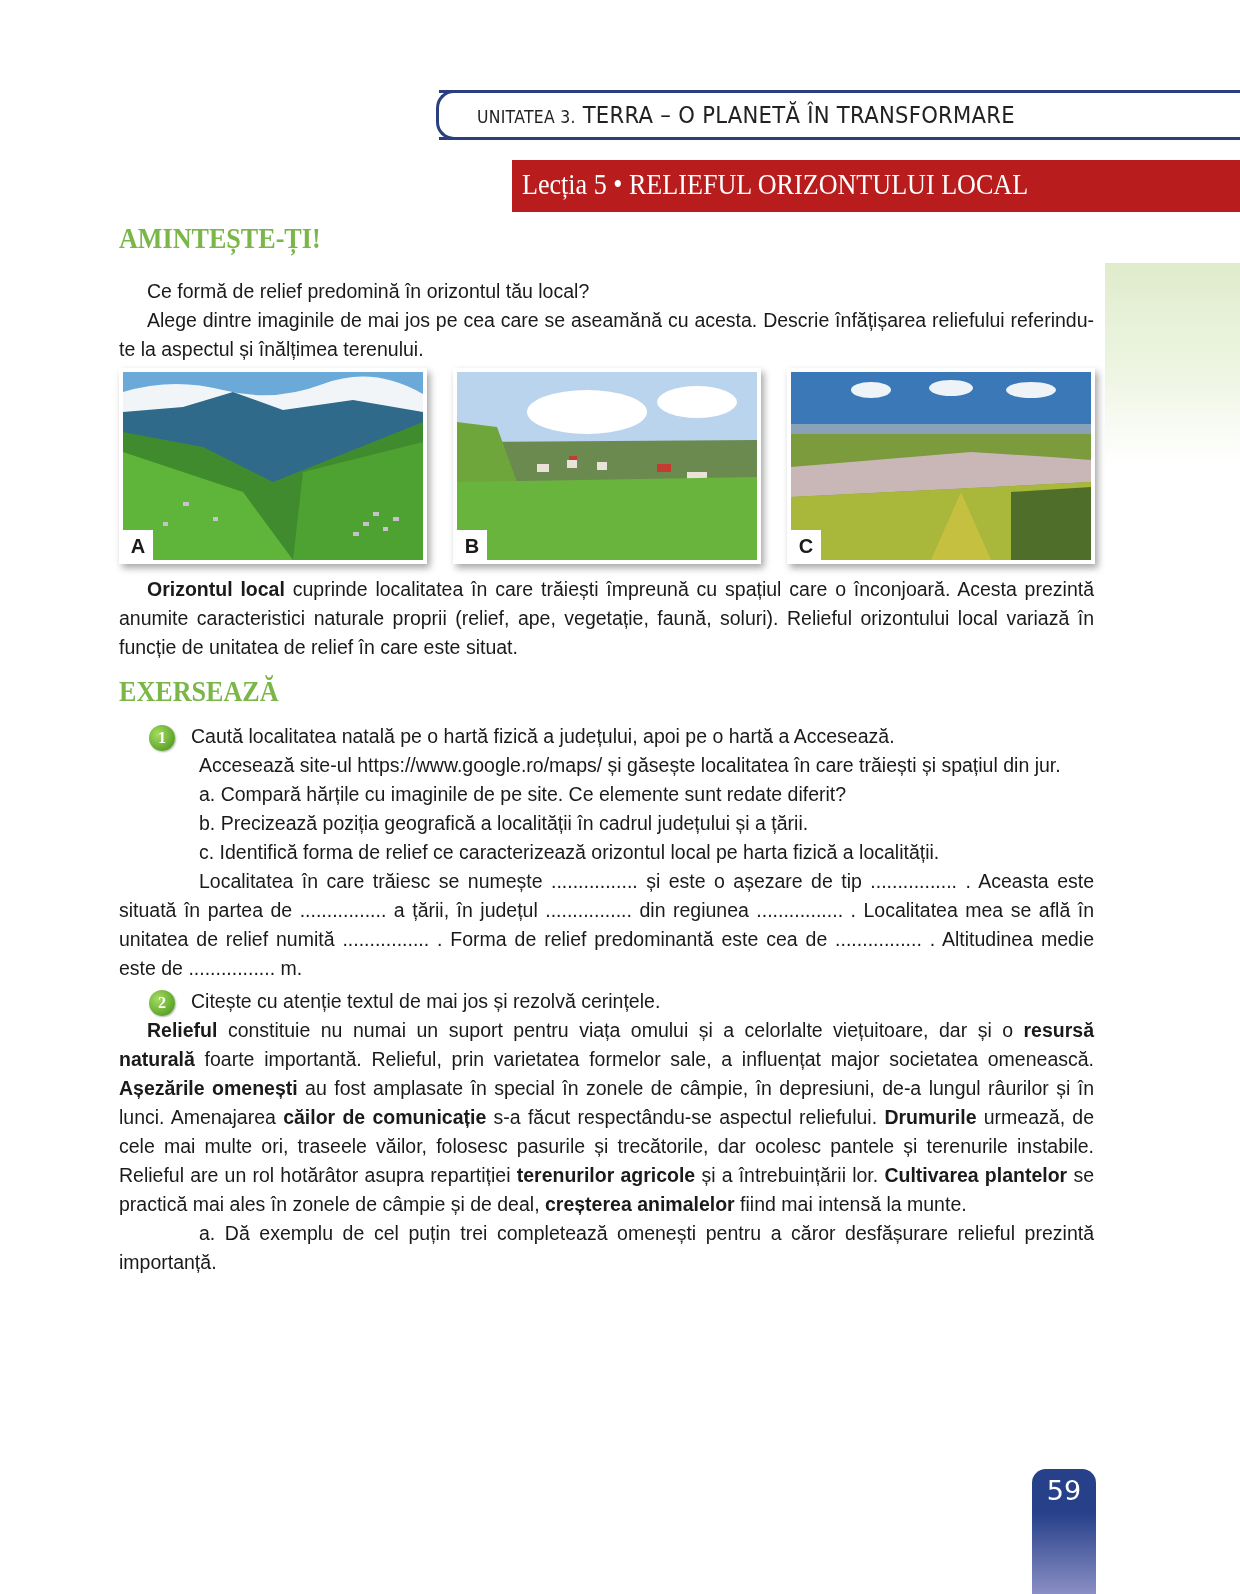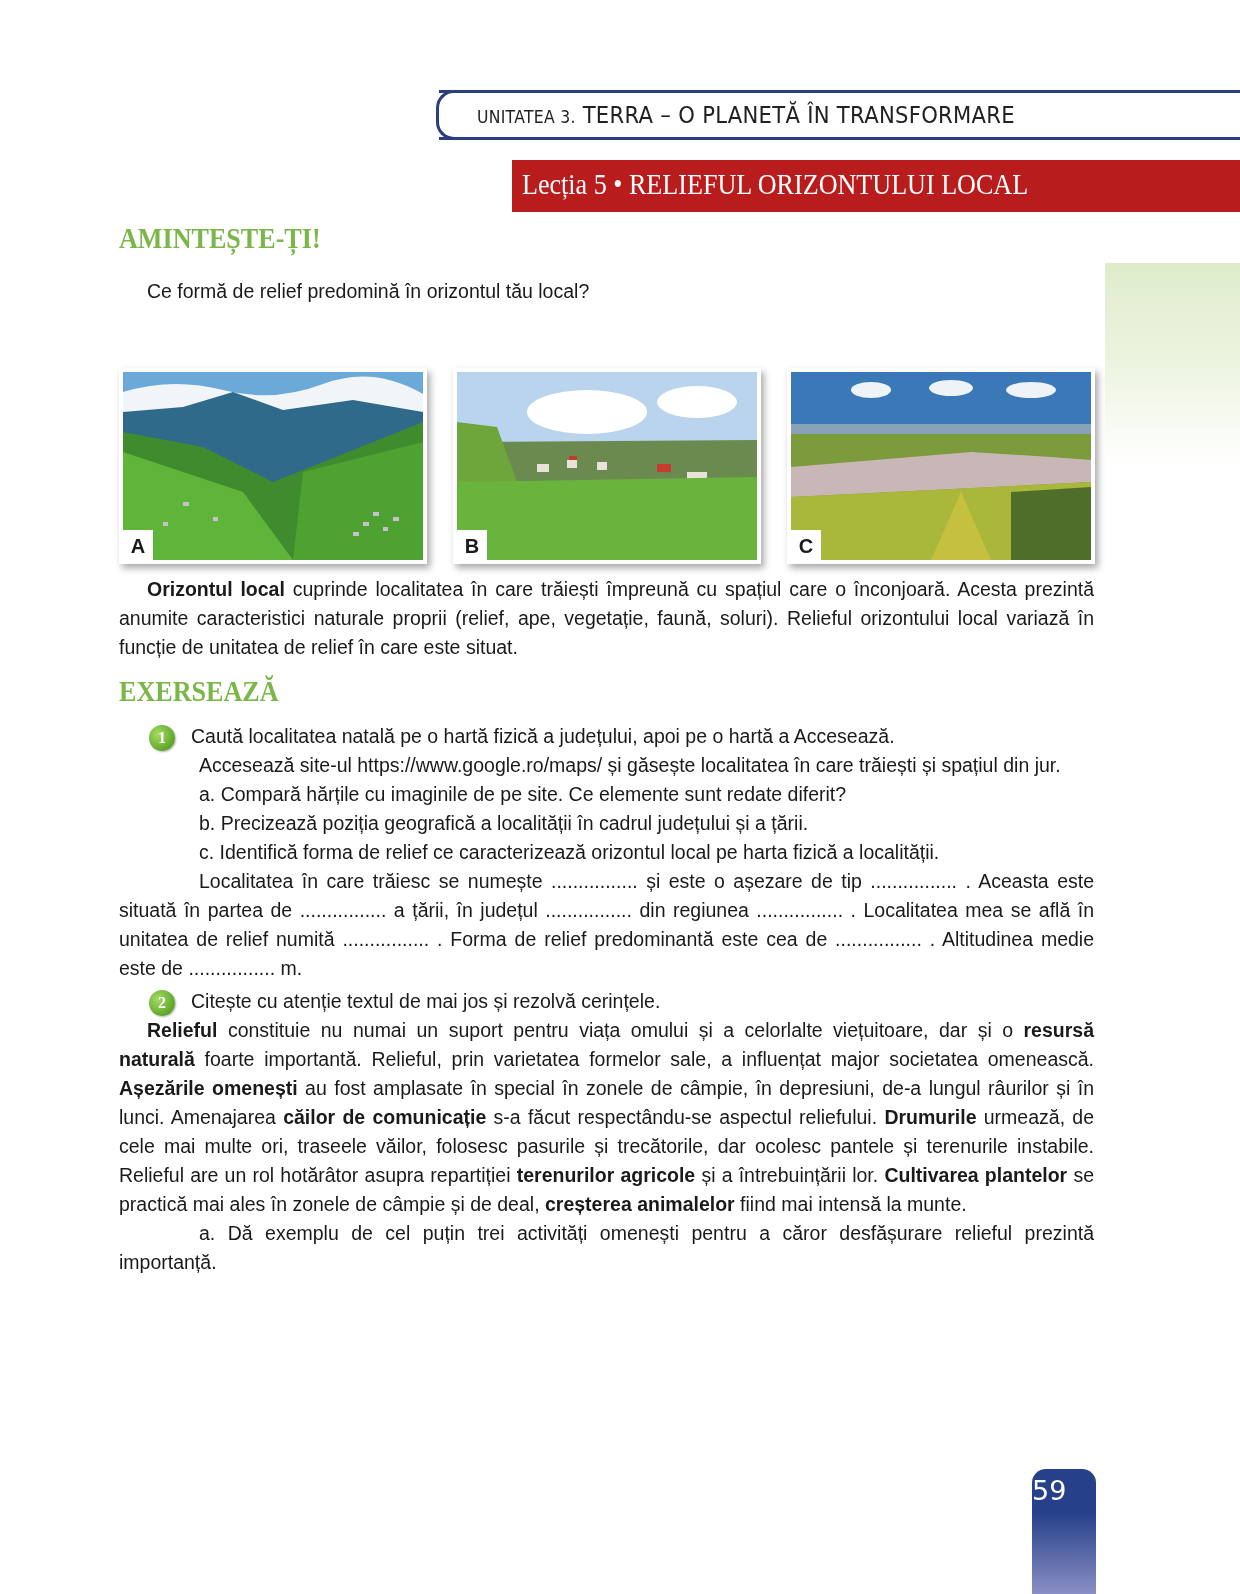--- a/index.html
+++ b/index.html
@@ -73,21 +73,21 @@
     color: #fff; font-weight: bold; font-size: 16px; text-align: center; line-height: 26px;
     vertical-align: middle; margin-right: 16px; margin-left: 30px; text-indent: 0;
     font-family: "Liberation Serif", serif; box-shadow: 1px 1px 2px rgba(0,0,0,0.3);
   }
   .page-tab {
     position: absolute; left: 1032px; top: 1469px; width: 64px; height: 125px;
     border-radius: 14px 14px 0 0;
     background: linear-gradient(to bottom, #26408a 0%, #26408a 35%, #8a8fc4 100%);
   }
   .page-num {
-    position: absolute; left: 0; right: 0; top: 6px; text-align: left; color: #fff;
+    position: absolute; left: 0; right: 0; top: 6px; text-align: center; color: #fff;
     font-size: 27px; font-family: "DejaVu Sans", sans-serif;
   }
 </style>
 </head>
 <body>
 
 <div class="unit-header">
   <div class="unit-header-bottom"></div>
   <div class="unit-header-text">
     <span class="small">UNITATEA 3.</span>
@@ -98,20 +98,21 @@
 <div class="lesson-banner">
   <div class="lesson-banner-text">Lecția 5 • RELIEFUL ORIZONTULUI LOCAL</div>
 </div>
 
 <div class="side-gradient"></div>
 
 <div class="section-title" style="top:222px">AMINTEȘTE-ȚI!</div>
 
 <div class="para" style="top:277px">
   <p class="indent">Ce formă de relief predomină în orizontul tău local?</p>
+  <p class="indent">Alege dintre imaginile de mai jos pe cea care se aseamănă cu acesta. Descrie înfățișarea reliefului referindu-te la aspectul și înălțimea terenului.</p>
 </div>
 
 <div class="photo" style="left:119px">
   <div class="img">
     <svg width="300" height="188" viewBox="0 0 300 188" preserveAspectRatio="none">
       <rect width="300" height="188" fill="#6aa9d8"></rect>
       <path d="M0,20 Q50,5 100,18 T200,12 T300,22 L300,40 L0,40Z" fill="#f2f5f8"></path>
       <path d="M0,40 L60,35 L110,20 L160,38 L230,28 L300,40 L300,188 L0,188Z" fill="#2f6a8a"></path>
       <path d="M0,60 L80,75 L150,110 L200,90 L300,50 L300,188 L0,188Z" fill="#3f8b2e"></path>
       <path d="M0,80 L120,120 L170,188 L0,188Z" fill="#5fb53a"></path>
@@ -181,18 +182,18 @@
 
 <div class="para" style="top:722px">
   <p><span class="badge">1</span><span>Caută localitatea natală pe o hartă fizică a județului, apoi pe o hartă a Accesează.</span></p>
   <p class="indent2">Accesează site-ul https://www.google.ro/maps/ și găsește localitatea în care trăiești și spațiul din jur.</p>
   <p class="sub">a. Compară hărțile cu imaginile de pe site. Ce elemente sunt redate diferit?</p>
   <p class="sub">b. Precizează poziția geografică a localității în cadrul județului și a țării.</p>
   <p class="sub">c. Identifică forma de relief ce caracterizează orizontul local pe harta fizică a localității.</p>
   <p class="indent2">Localitatea în care trăiesc se numește ................ și este o așezare de tip ................ . Aceasta este situată în partea de ................ a țării, în județul ................ din regiunea ................ . Localitatea mea se află în unitatea de relief numită ................ . Forma de relief predominantă este cea de ................ . Altitudinea medie este de ................ m.</p>
   <p style="margin-top:4px"><span class="badge">2</span><span>Citește cu atenție textul de mai jos și rezolvă cerințele.</span></p>
   <p class="indent" id="reading"><b>Relieful</b><span> constituie nu numai un suport pentru viața omului și a celorlalte viețuitoare, dar și o </span><b>resursă naturală</b><span> foarte importantă. Relieful, prin varietatea formelor sale, a influențat major societatea omenească. </span><b>Așezările omenești</b><span> au fost amplasate în special în zonele de câmpie, în depresiuni, de-a lungul râurilor și în lunci. Amenajarea </span><b>căilor de comunicație</b><span> s-a făcut respectându-se aspectul reliefului. </span><b>Drumurile</b><span> urmează, de cele mai multe ori, traseele văilor, folosesc pasurile și trecătorile, dar ocolesc pantele și terenurile instabile. Relieful are un rol hotărâtor asupra repartiției </span><b>terenurilor agricole</b><span> și a întrebuințării lor. </span><b>Cultivarea plantelor</b><span> se practică mai ales în zonele de câmpie și de deal, </span><b>creșterea animalelor</b><span> fiind mai intensă la munte.</span></p>
-  <p class="indent2">a. Dă exemplu de cel puțin trei activități omenești pentru a căror desfășurare relieful prezintă importanță.</p>
+  <p class="indent2">a. Dă exemplu de cel puțin trei completează omenești pentru a căror desfășurare relieful prezintă importanță.</p>
 </div>
 
 <div class="page-tab">
   <div class="page-num">59</div>
 </div>
 
 </body></html>

